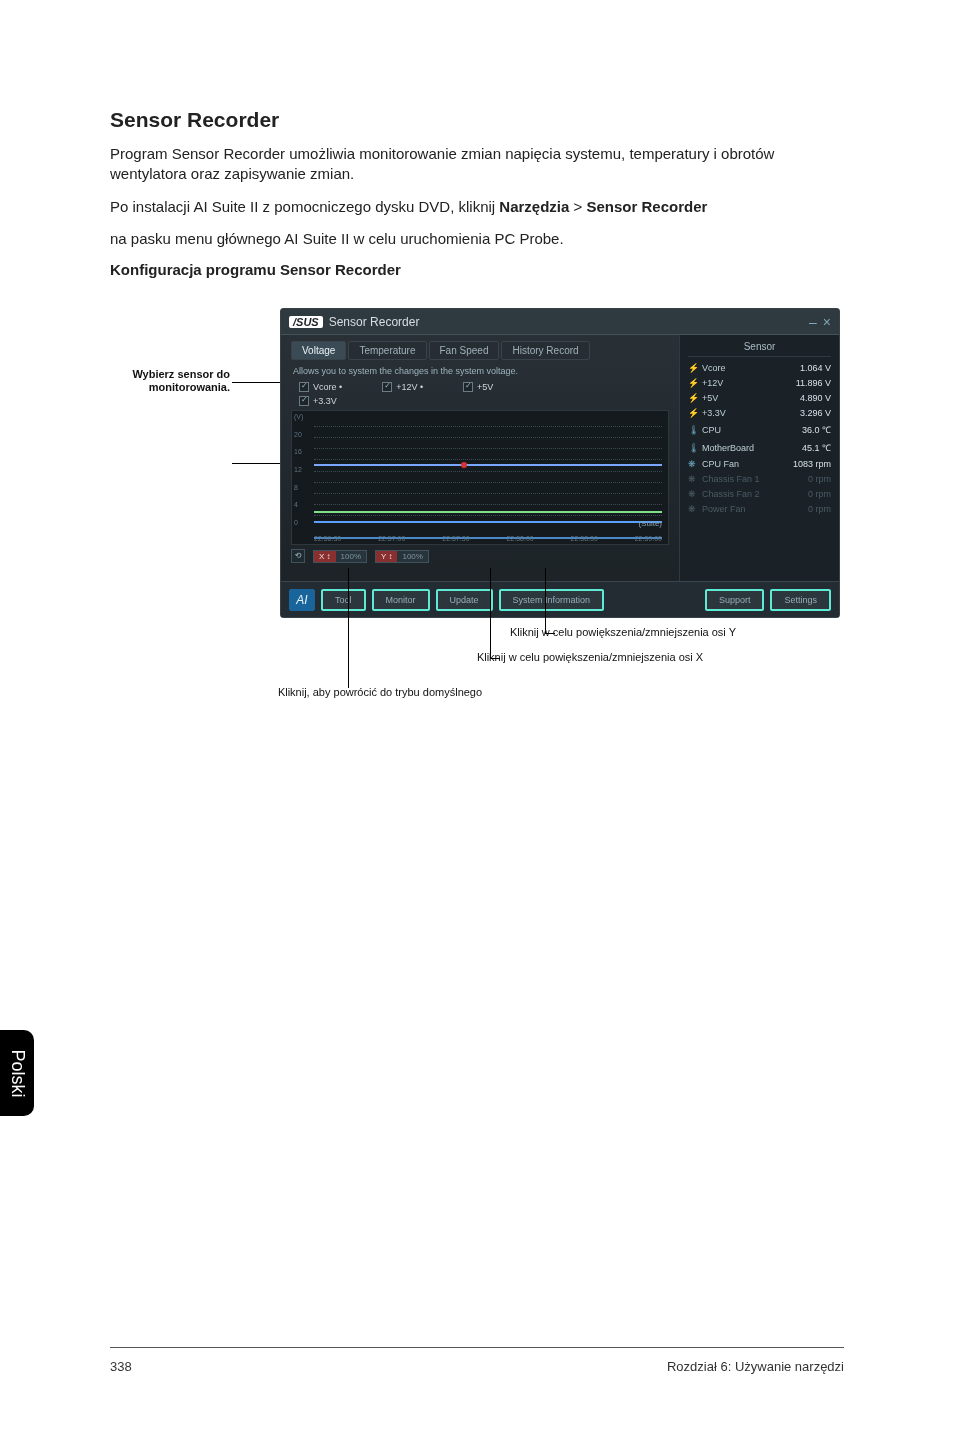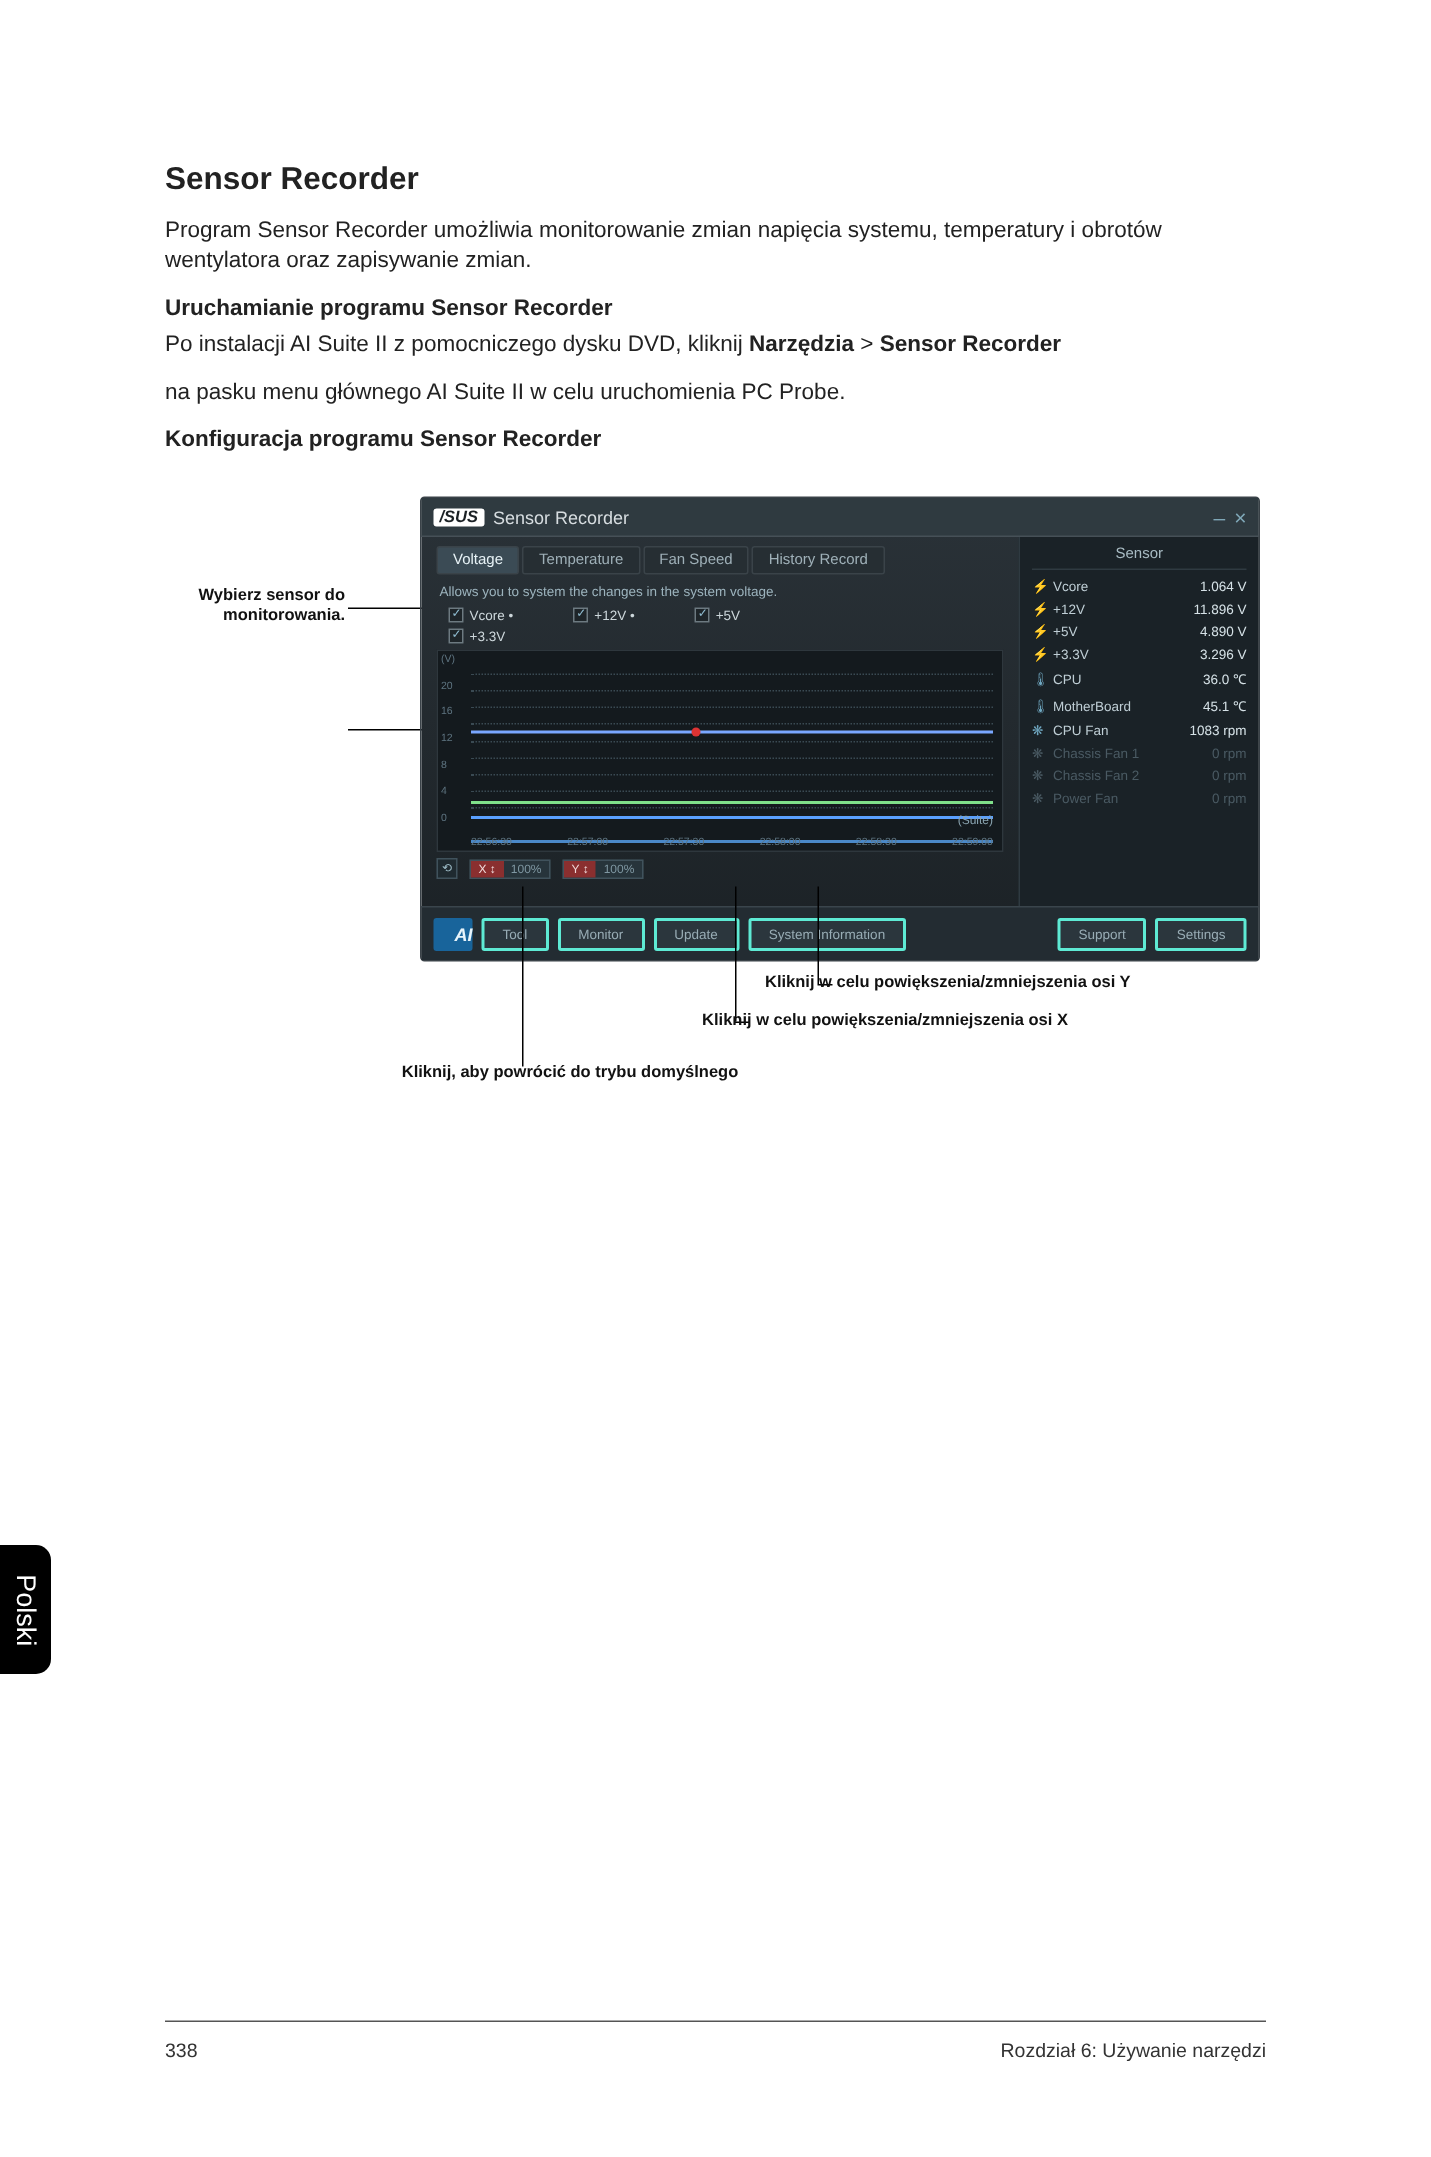--- a/index.html
+++ b/index.html
@@ -252,40 +252,40 @@
     display: flex;
     align-items: center;
     padding: 0 8px;
     gap: 6px;
   }
   .bottombar .ai {
     width: 26px; height: 22px;
     background: #18649b;
     color: #e7f4fb;
     font-style: italic;
-    font-weight: bold;
-    text-align: right;
+    font-weight: normal;
+    text-align: center;
     line-height: 22px;
     border-radius: 2px;
     font-size: 12px;
   }
   .bottombar .bbtn {
     padding: 4px 12px;
     background: #2b363d;
     border: 2px solid #5eead4;
     color: #98acb5;
     font-size: 9px;
     border-radius: 2px;
   }
   .bottombar .spacer { flex: 1; }
 
   .callout-bottom {
     position: absolute;
     font-size: 11px;
-    font-weight: bold;
+    font-weight: normal;
     text-align: center;
     line-height: 1.2;
     color: #111;
     width: 320px;
   }
 
   
   .side-tab {
     position: absolute;
     left: 0;
@@ -324,21 +324,20 @@
     border-top: 1px solid #555;
   }
 </style>
 </head>
 <body>
 
 <div class="page">
   <h2 class="section-title">Sensor Recorder</h2>
   <p class="body">Program Sensor Recorder umożliwia monitorowanie zmian napięcia systemu, temperatury i obrotów wentylatora oraz zapisywanie zmian.</p>
 
-  <p class="subhead">Uruchamianie programu Sensor Recorder</p>
   <p class="body">
     <span>Po instalacji AI Suite II z pomocniczego dysku DVD, kliknij </span><span class="inline-bold">Narzędzia</span><span> &gt; </span><span class="inline-bold">Sensor Recorder</span>
   </p>
   <p class="body">na pasku menu głównego AI Suite II w celu uruchomienia PC Probe.</p>
 
   <p class="subhead">Konfiguracja programu Sensor Recorder</p>
 
   <div class="shot-wrap">
 
     <div class="callout-left" style="left:-10px; top:60px; width:130px;">Wybierz sensor do monitorowania.</div>

